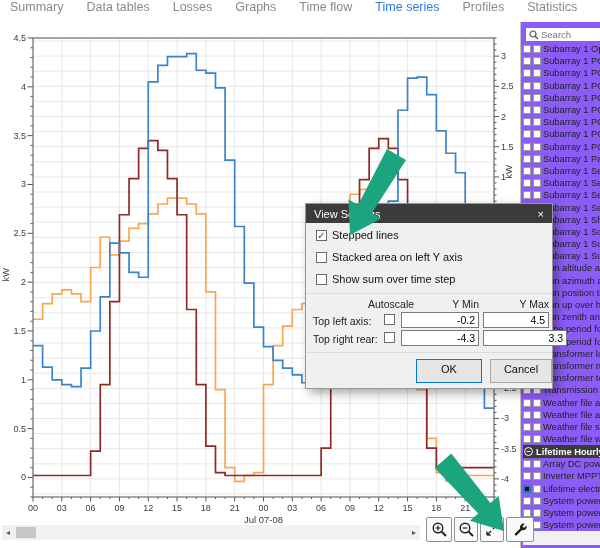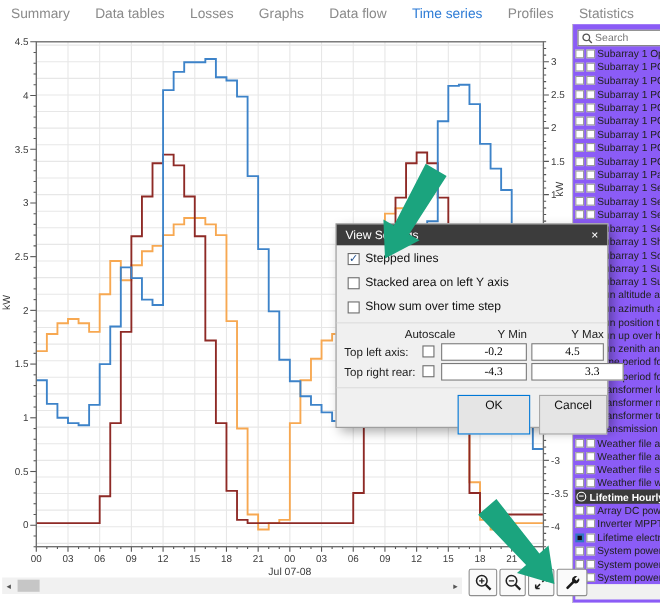--- a/index.html
+++ b/index.html
@@ -1,20 +1,20 @@
 <!DOCTYPE html>
 <html><head>
 <meta charset="utf-8">
 <style>
   * { margin:0; padding:0; box-sizing:border-box; }
   html,body { width:600px; height:548px; overflow:hidden; background:#fff;
     font-family:"Liberation Sans", sans-serif; position:relative; }
   
   .tabbar { position:absolute; left:0; top:0; width:484px; height:24px;
-    display:flex; align-items:center; padding-left:10px; background:#fff; z-index:5; }
+    display:flex; align-items:flex-start; padding-left:10px; background:#fff; z-index:5; }
   .tab { padding:0 11px 0 0; margin-right:12px; font-size:12.5px; color:#8a8a8a;
     white-space:nowrap; cursor:default; }
   .tab.active { color:#2e7cd6; }
   
   #chart { position:absolute; left:0; top:22px; z-index:1; }
   
   .sidebar { position:absolute; left:520px; top:22px; width:80px; height:526px;
     border-left:1px solid #c2c2c2; background:#8b5cf6; z-index:10; overflow:hidden; }
   .search { position:absolute; left:4px; top:5px; width:92px; height:15px;
     border:1px solid #7a7a7a; background:#fff; display:flex; align-items:center; }
@@ -43,23 +43,23 @@
     align-items:center; padding:0 8px; font-size:11px; }
   .dlg-title .t { flex:1; }
   .dlg-close { font-size:11px; color:#fff; cursor:default; }
   .dlg-row { position:absolute; left:10px; display:flex; align-items:center; }
   .dcb { width:11px; height:11px; border:1px solid #6b6b6b; background:#fff;
     margin-right:5px; flex:none; text-align:center; font-size:10px; line-height:10px;
     color:#1f4e8c; }
   .dlg-sep { position:absolute; left:0; right:0; border-top:1px solid #dcdcdc; }
   .dlg-h { position:absolute; font-size:10.5px; color:#222; }
   .dlg-input { position:absolute; height:16px; border:1px solid #7a7a7a; background:#fff;
-    font-size:10.5px; font-family:Liberation Serif, serif; text-align:right;
-    padding-right:21px; }
-  .dlg-btn { position:absolute; top:155px; height:36px; background:#e5e5e5;
+    font-size:10.5px; font-family:Liberation Sans, sans-serif; text-align:right;
+    padding-right:3px; }
+  .dlg-btn { position:absolute; top:155px; height:24px; background:#e5e5e5;
     font-size:11px; text-align:center; line-height:18px; cursor:default; }
   #okbtn { left:110px; width:66px; border:1px solid #0078d7; }
   #cancelbtn { left:184px; width:62px; border:1px solid #a8a8a8; }
   
   .hscroll { position:absolute; left:2px; top:525px; width:418px; height:15px;
     background:#f1f1f1; z-index:20; }
   .scar { position:absolute; top:3px; font-size:8px; color:#555; }
   .thumb { position:absolute; left:14px; top:2px; width:20px; height:11px; background:#c6c6c6; }
   .tbtn { position:absolute; top:517px; height:25px; background:#fafafa;
     border:1px solid #8f8f8f; border-radius:2px; z-index:20; display:flex;
@@ -68,21 +68,21 @@
   #overlay { position:absolute; left:0; top:0; z-index:60; pointer-events:none; }
 </style>
 </head>
 <body>
 
 <div class="tabbar">
     <span class="tab">Summary</span>
     <span class="tab">Data tables</span>
     <span class="tab">Losses</span>
     <span class="tab">Graphs</span>
-    <span class="tab">Data flow</span>
+    <span class="tab">Time flow</span>
     <span class="tab active">Time series</span>
     <span class="tab">Profiles</span>
     <span class="tab">Statistics</span>
   </div>
 
 <svg id="chart" width="520" height="526">
     <rect x="33" y="16" width="461" height="459" fill="#ffffff"></rect>
     <g stroke="#e7e7e7" stroke-width="1">
       <line x1="33" y1="19.019736842105253" x2="494" y2="19.019736842105253"></line>
       <line x1="33" y1="34.118421052631575" x2="494" y2="34.118421052631575"></line>

